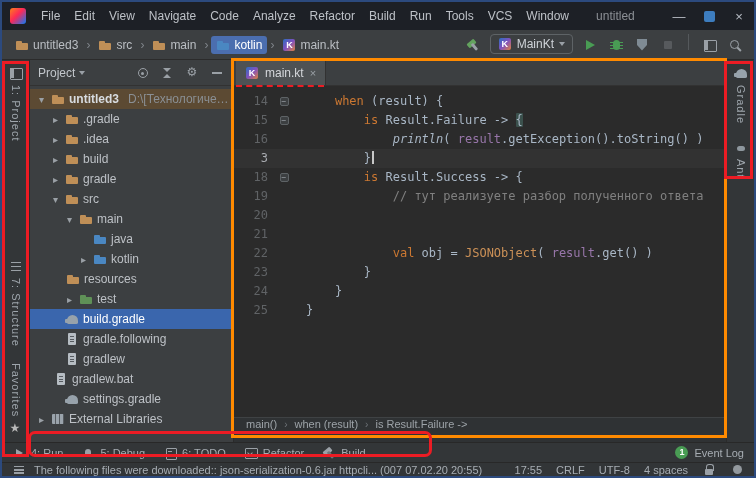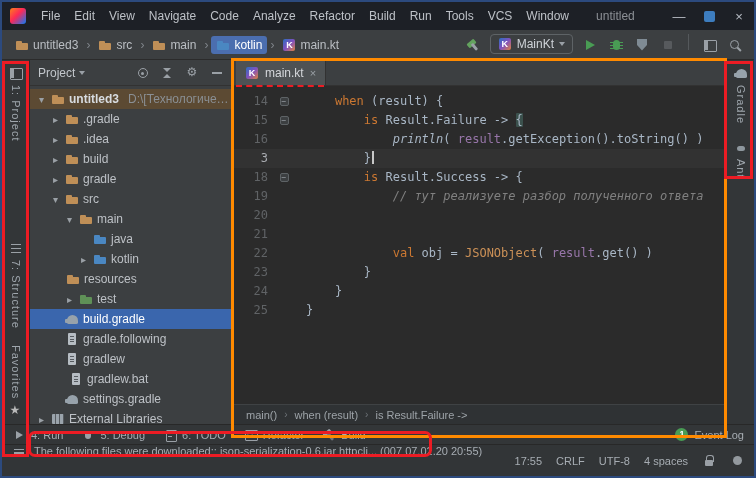--- a/index.html
+++ b/index.html
@@ -60,35 +60,35 @@
   .tab-close{color:#9aa0a6;font-size:11px}
   .code-wrap{flex:1;overflow:hidden;padding-top:6px;font-family:"DejaVu Sans Mono",monospace;font-size:12px;line-height:19px}
   .code-line{display:flex;height:19px}
   .code-line.current{background:#323232}
   .gutter-num{width:42px;text-align:right;color:#606366;flex:none;padding-right:8px}
   .current .gutter-num{color:#a8abb0}
   .fold{width:16px;flex:none;display:flex;align-items:center;justify-content:center}
   .fold-box{width:9px;height:9px;border:1px solid #5e6366;border-radius:2px;color:#9aa0a6;font-size:8px;line-height:7px;text-align:center;background:#3c3f41}
   .code-text{white-space:pre;color:var(--code-default,#a9b7c6);padding-left:14px}
   .tok-kw{color:var(--keyword-orange,#cc7832)}
-  .tok-cmt{color:var(--comment-gray,#808080);font-style:italic}
+  .tok-cmt{color:var(--comment-gray,#808080);}
   .tok-prop{color:var(--property-purple,#9876aa)}
   .tok-fn{font-style:italic}
   .tok-call{color:var(--call-orange,#cc9157)}
   .tok-match{background:#3b514d;border-radius:1px}
   .caret{display:inline-block;width:2px;height:13px;background:#c8c8c8;margin-left:1px;vertical-align:-2px}
-  .editor-crumbs{height:20px;flex:none;background:#2f3234;border-top:1px solid #3f4244;display:flex;align-items:flex-start;gap:7px;padding:4px 12px;font-size:11px;color:#9da3a8}
+  .editor-crumbs{height:20px;flex:none;background:#2f3234;border-top:1px solid #3f4244;display:flex;align-items:flex-end;gap:7px;padding:12px 12px;font-size:11px;color:#9da3a8}
   .ec-sep{color:#6f7479;font-size:10px}
 
   
   .bottom-stripe{height:20px;flex:none;background:var(--stripe-bg,#333638);border-top:1px solid #282828;display:flex;align-items:center;padding:0 10px;gap:18px;font-size:11px;color:#a7adb3}
   .bstripe-btn{display:flex;align-items:center;gap:5px;white-space:nowrap}
   .event-log{margin-left:auto;display:flex;align-items:center;gap:6px}
   .badge{min-width:13px;height:13px;border-radius:7px;background:var(--run-green,#499c54);color:#fff;font-size:9px;line-height:13px;text-align:center;font-weight:bold;padding:0 2px}
-  .statusbar{height:32px;flex:none;background:var(--statusbar-bg,#323537);border-top:1px solid #282828;display:flex;padding:0 10px;gap:8px;font-size:11px;color:#a7adb3}
+  .statusbar{height:14px;flex:none;background:var(--statusbar-bg,#323537);border-top:1px solid #282828;display:flex;align-items:center;padding:0 10px;gap:8px;font-size:11px;color:#a7adb3}
   .status-msg{overflow:hidden;white-space:nowrap;text-overflow:ellipsis;min-width:0}
   .status-right{margin-left:auto;display:flex;align-items:center;gap:14px;flex:none}
 
   
   .ic{position:relative;display:inline-block;width:14px;height:14px;flex:none;vertical-align:middle}
   .ic-folder{--fc:#bf8f57}.ic-source-folder{--fc:#4a87c2}.ic-test-folder{--fc:#5f9157}
   .ic-folder::before,.ic-source-folder::before,.ic-test-folder::before{content:"";position:absolute;left:1px;top:3px;width:6px;height:3px;border-radius:1px 1px 0 0;background:var(--fc)}
   .ic-folder::after,.ic-source-folder::after,.ic-test-folder::after{content:"";position:absolute;left:1px;top:5px;width:12px;height:7px;border-radius:1px;background:var(--fc)}
   .ic-kotlin-file{width:12px;height:12px;margin:1px;background:linear-gradient(135deg,#2a6fc1 0%,#8151bf 50%,#e0823d 100%);border-radius:2px}
   .ic-kotlin-file::after{content:"K";position:absolute;left:0;top:0;width:12px;text-align:center;font:bold 9px/12px "Liberation Sans",sans-serif;color:#fff}
@@ -334,21 +334,21 @@
           <div class="tree-row" style="padding-left: 20px;">
             <span class="arrow"></span>
             <span class="ic ic-file"></span>
             <span class="tree-label">gradle.following</span>
           </div>
           <div class="tree-row" style="padding-left: 20px;">
             <span class="arrow"></span>
             <span class="ic ic-file"></span>
             <span class="tree-label">gradlew</span>
           </div>
-          <div class="tree-row" style="padding-left: 24px;">
+          <div class="tree-row" style="padding-left: 9px;">
             <span class="arrow"></span>
             <span class="ic ic-file"></span>
             <span class="tree-label">gradlew.bat</span>
           </div>
           <div class="tree-row" style="padding-left: 20px;">
             <span class="arrow"></span>
             <span class="ic ic-gradle"></span>
             <span class="tree-label">settings.gradle</span>
           </div>
           <div class="tree-row" style="padding-left: 6px;">

